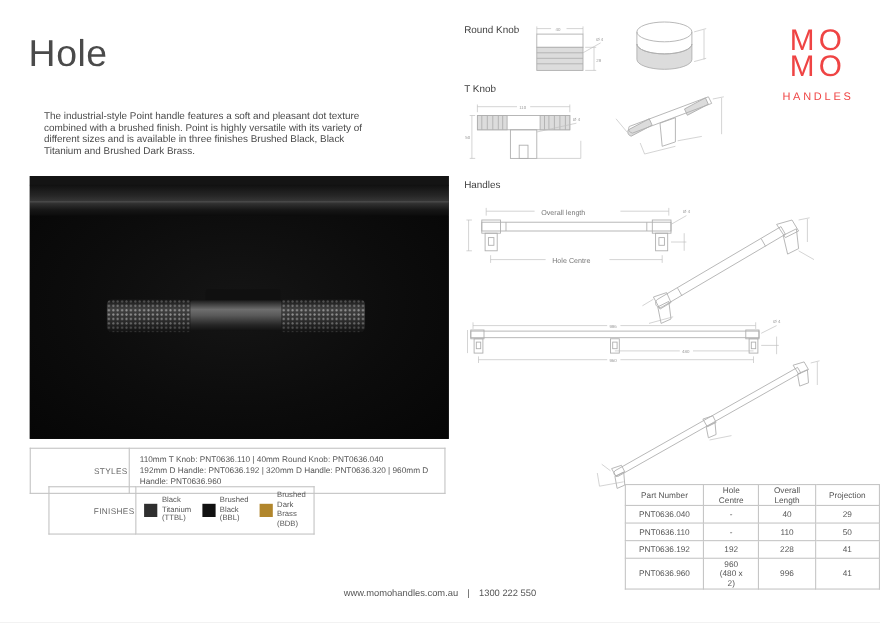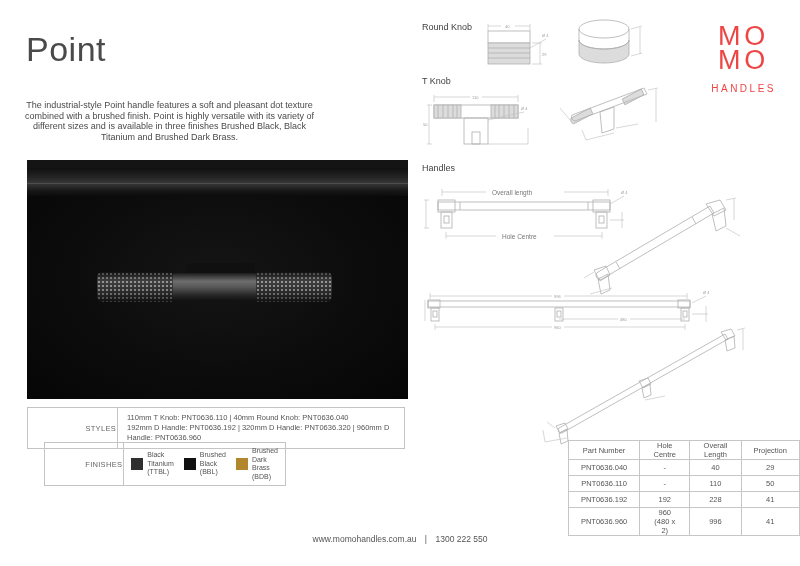--- a/index.html
+++ b/index.html
@@ -2,21 +2,21 @@
 <html><head>
 <meta charset="utf-8">
 <style>
   html,body{margin:0;padding:0;background:#e8e8e8;}
   .page{position:relative;width:800px;height:566px;background:#ffffff;margin:0 auto;
         font-family:"Liberation Sans",sans-serif;color:#444;overflow:hidden;}
   .abs{position:absolute;}
 
   
   .title{left:26px;top:30px;font-size:34px;font-weight:300;color:#4a4a4a;letter-spacing:.5px;}
-  .desc{left:17px;top:100px;width:305px;font-size:9px;line-height:10.5px;color:#4a4a4a;text-align:center;}
+  .desc{left:40px;top:100px;width:305px;font-size:9px;line-height:10.5px;color:#4a4a4a;}
 
   
   .photo{left:27px;top:160px;width:381px;height:239px;background:#0b0b0b;overflow:hidden;}
   .photo-top{position:absolute;left:0;top:0;width:100%;height:9px;background:#141414;}
   .counter{position:absolute;left:0;top:8px;width:100%;height:28px;
            background:linear-gradient(180deg,#101010 0%,#262626 35%,#383838 55%,#161616 82%,#0c0c0c 100%);}
   .counter:after{content:"";position:absolute;left:0;top:55%;width:100%;height:1px;background:rgba(255,255,255,.12);}
   .drawer{position:absolute;left:0;top:36px;width:100%;height:203px;
           background:radial-gradient(ellipse at 50% 40%,#151515 0%,#0c0c0c 55%,#060606 100%);}
   .mount-tab{position:absolute;left:160px;top:103px;width:68px;height:12px;background:#101010;border-radius:2px;}
@@ -62,21 +62,21 @@
   .spec .c0{width:60px}.spec .c1{width:56px}.spec .c2{width:56px}.spec .c3{width:48px}
 
   .footer{left:0;top:534px;width:100%;text-align:center;font-size:8.5px;color:#555;}
   .footer a{color:#555;text-decoration:none;}
 </style>
 </head>
 <body>
 
 <div class="page">
 
-  <div class="abs title">Point</div>
+  <div class="abs title">Hole</div>
   <div class="abs desc">The industrial-style Point handle features a soft and pleasant dot texture combined with a brushed finish. Point is highly versatile with its variety of different sizes and is available in three finishes Brushed Black, Black Titanium and Brushed Dark Brass.</div>
 
   <div class="abs photo">
     <div class="photo-top"></div>
     <div class="counter"></div>
     <div class="drawer"></div>
     <div class="mount-tab"></div>
     <div class="handle-bar">
       <div class="knurl l"></div>
       <div class="handle-mid"></div>

